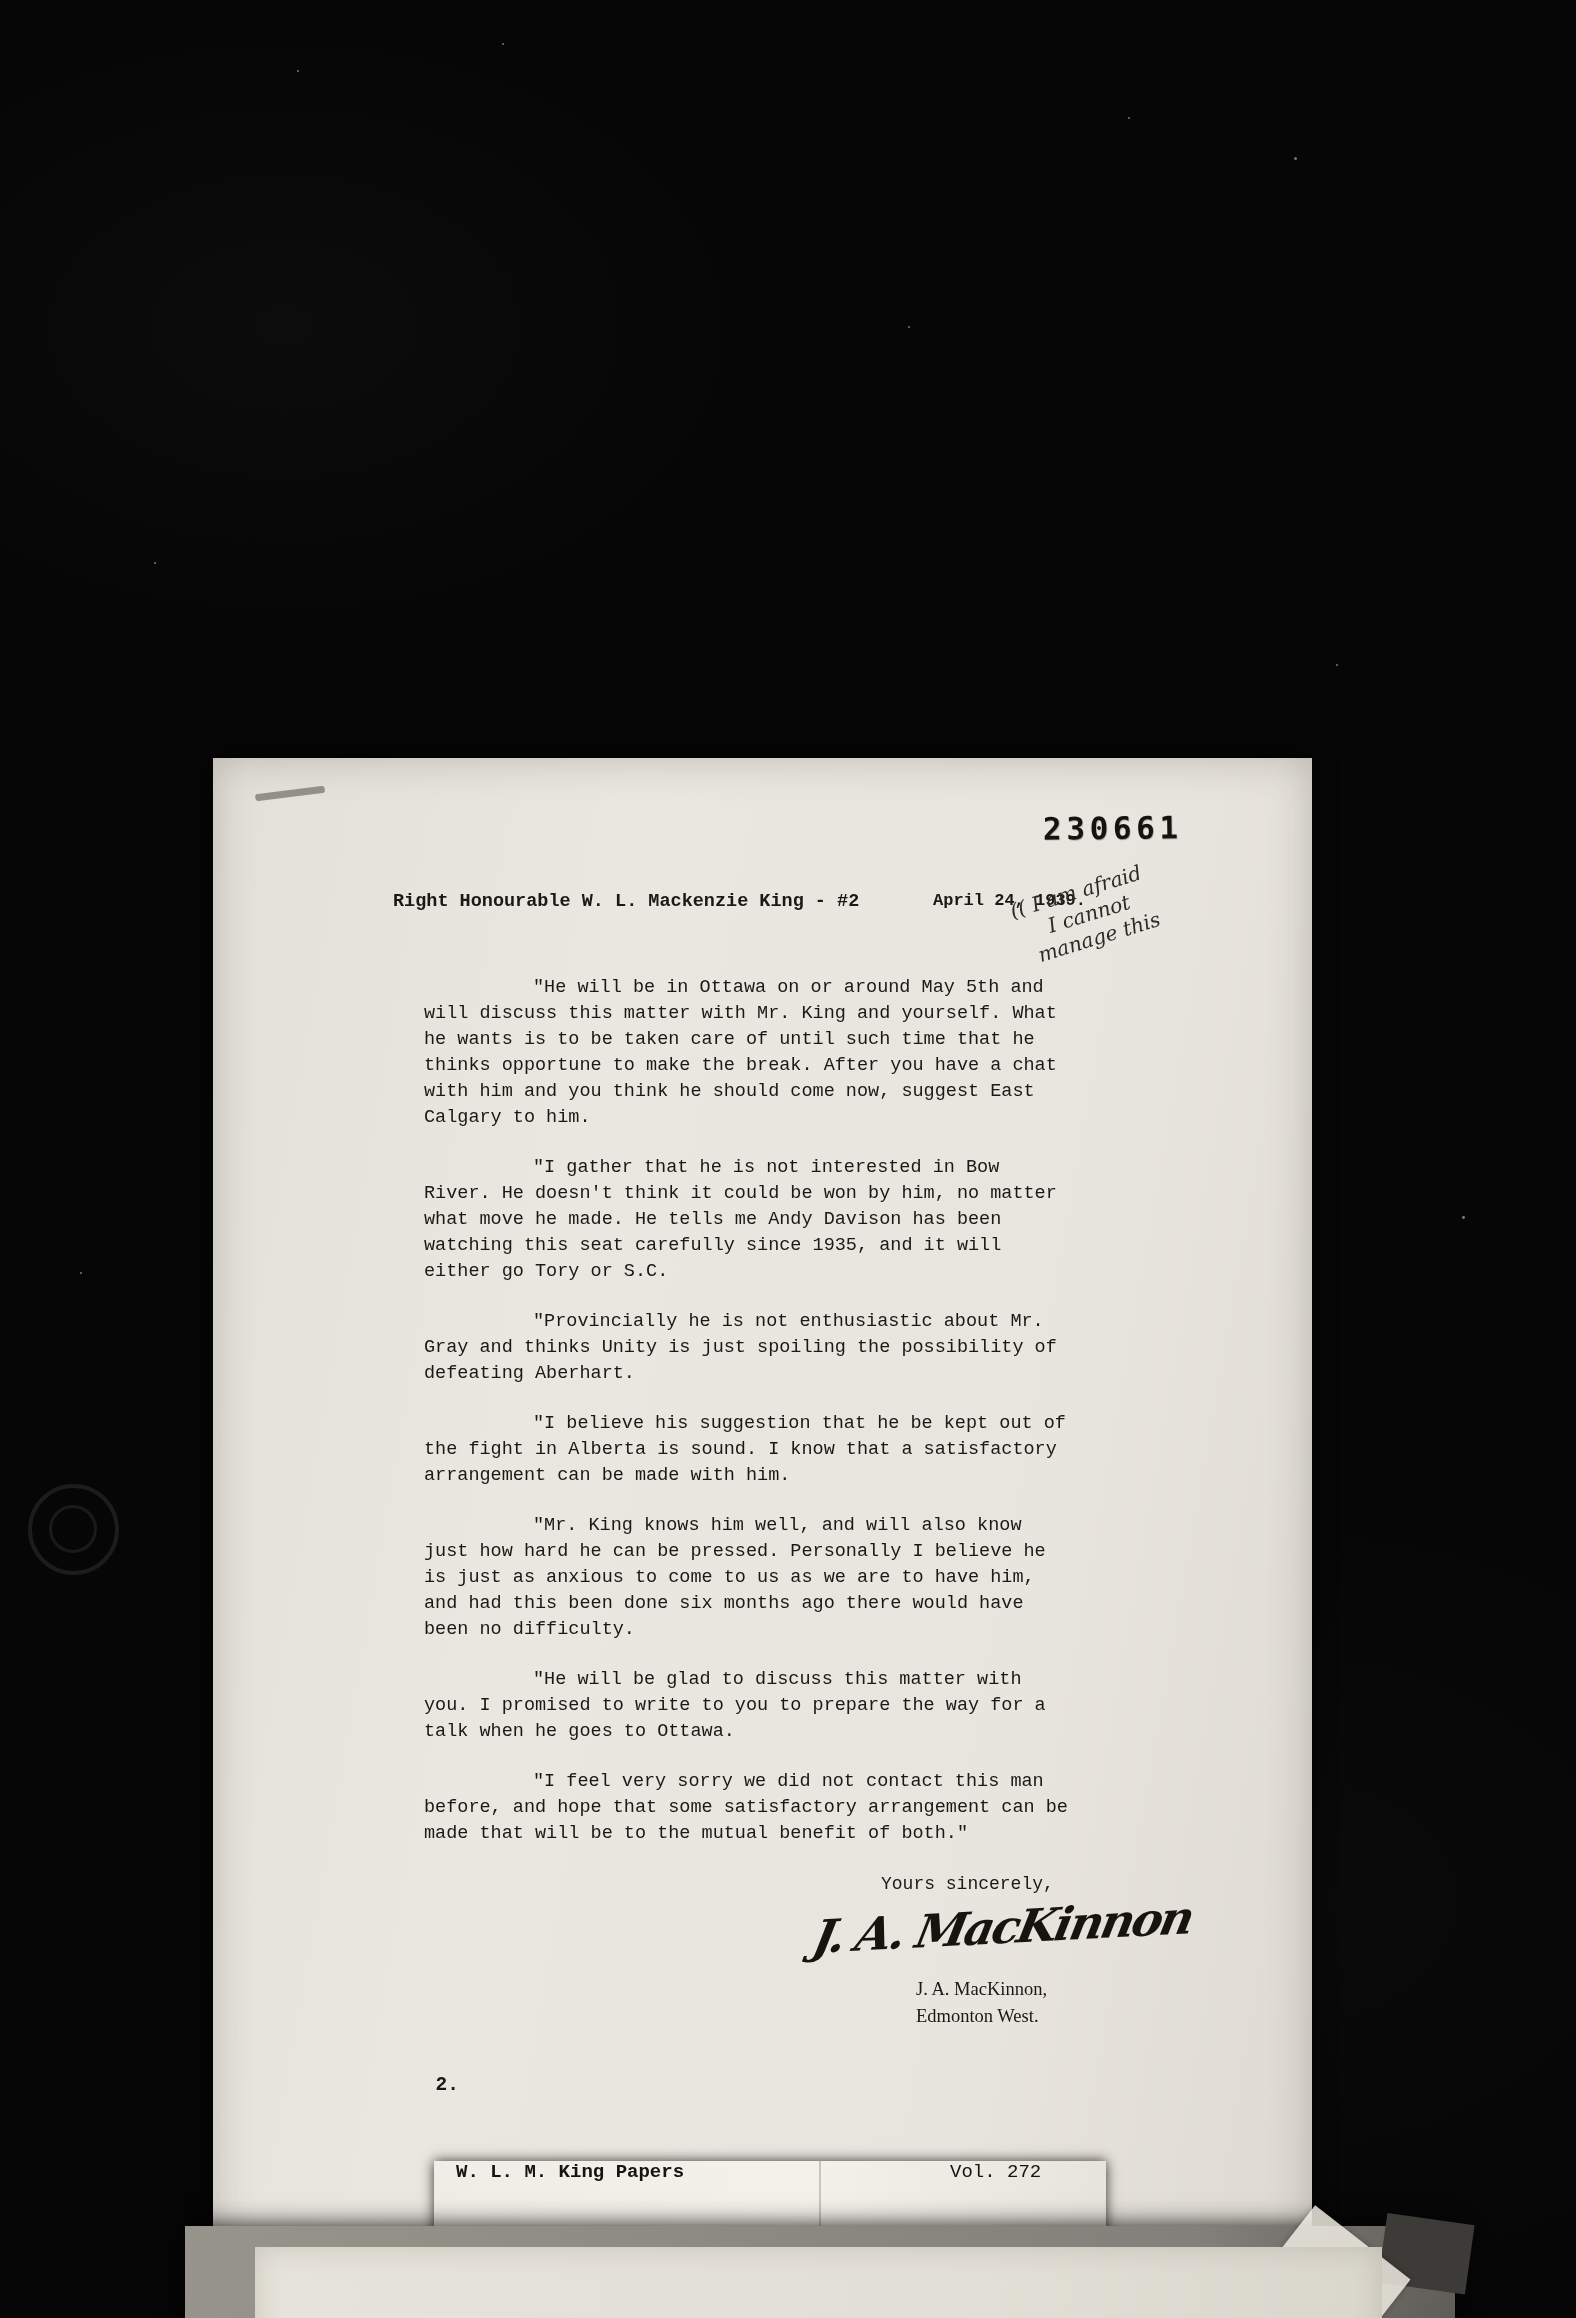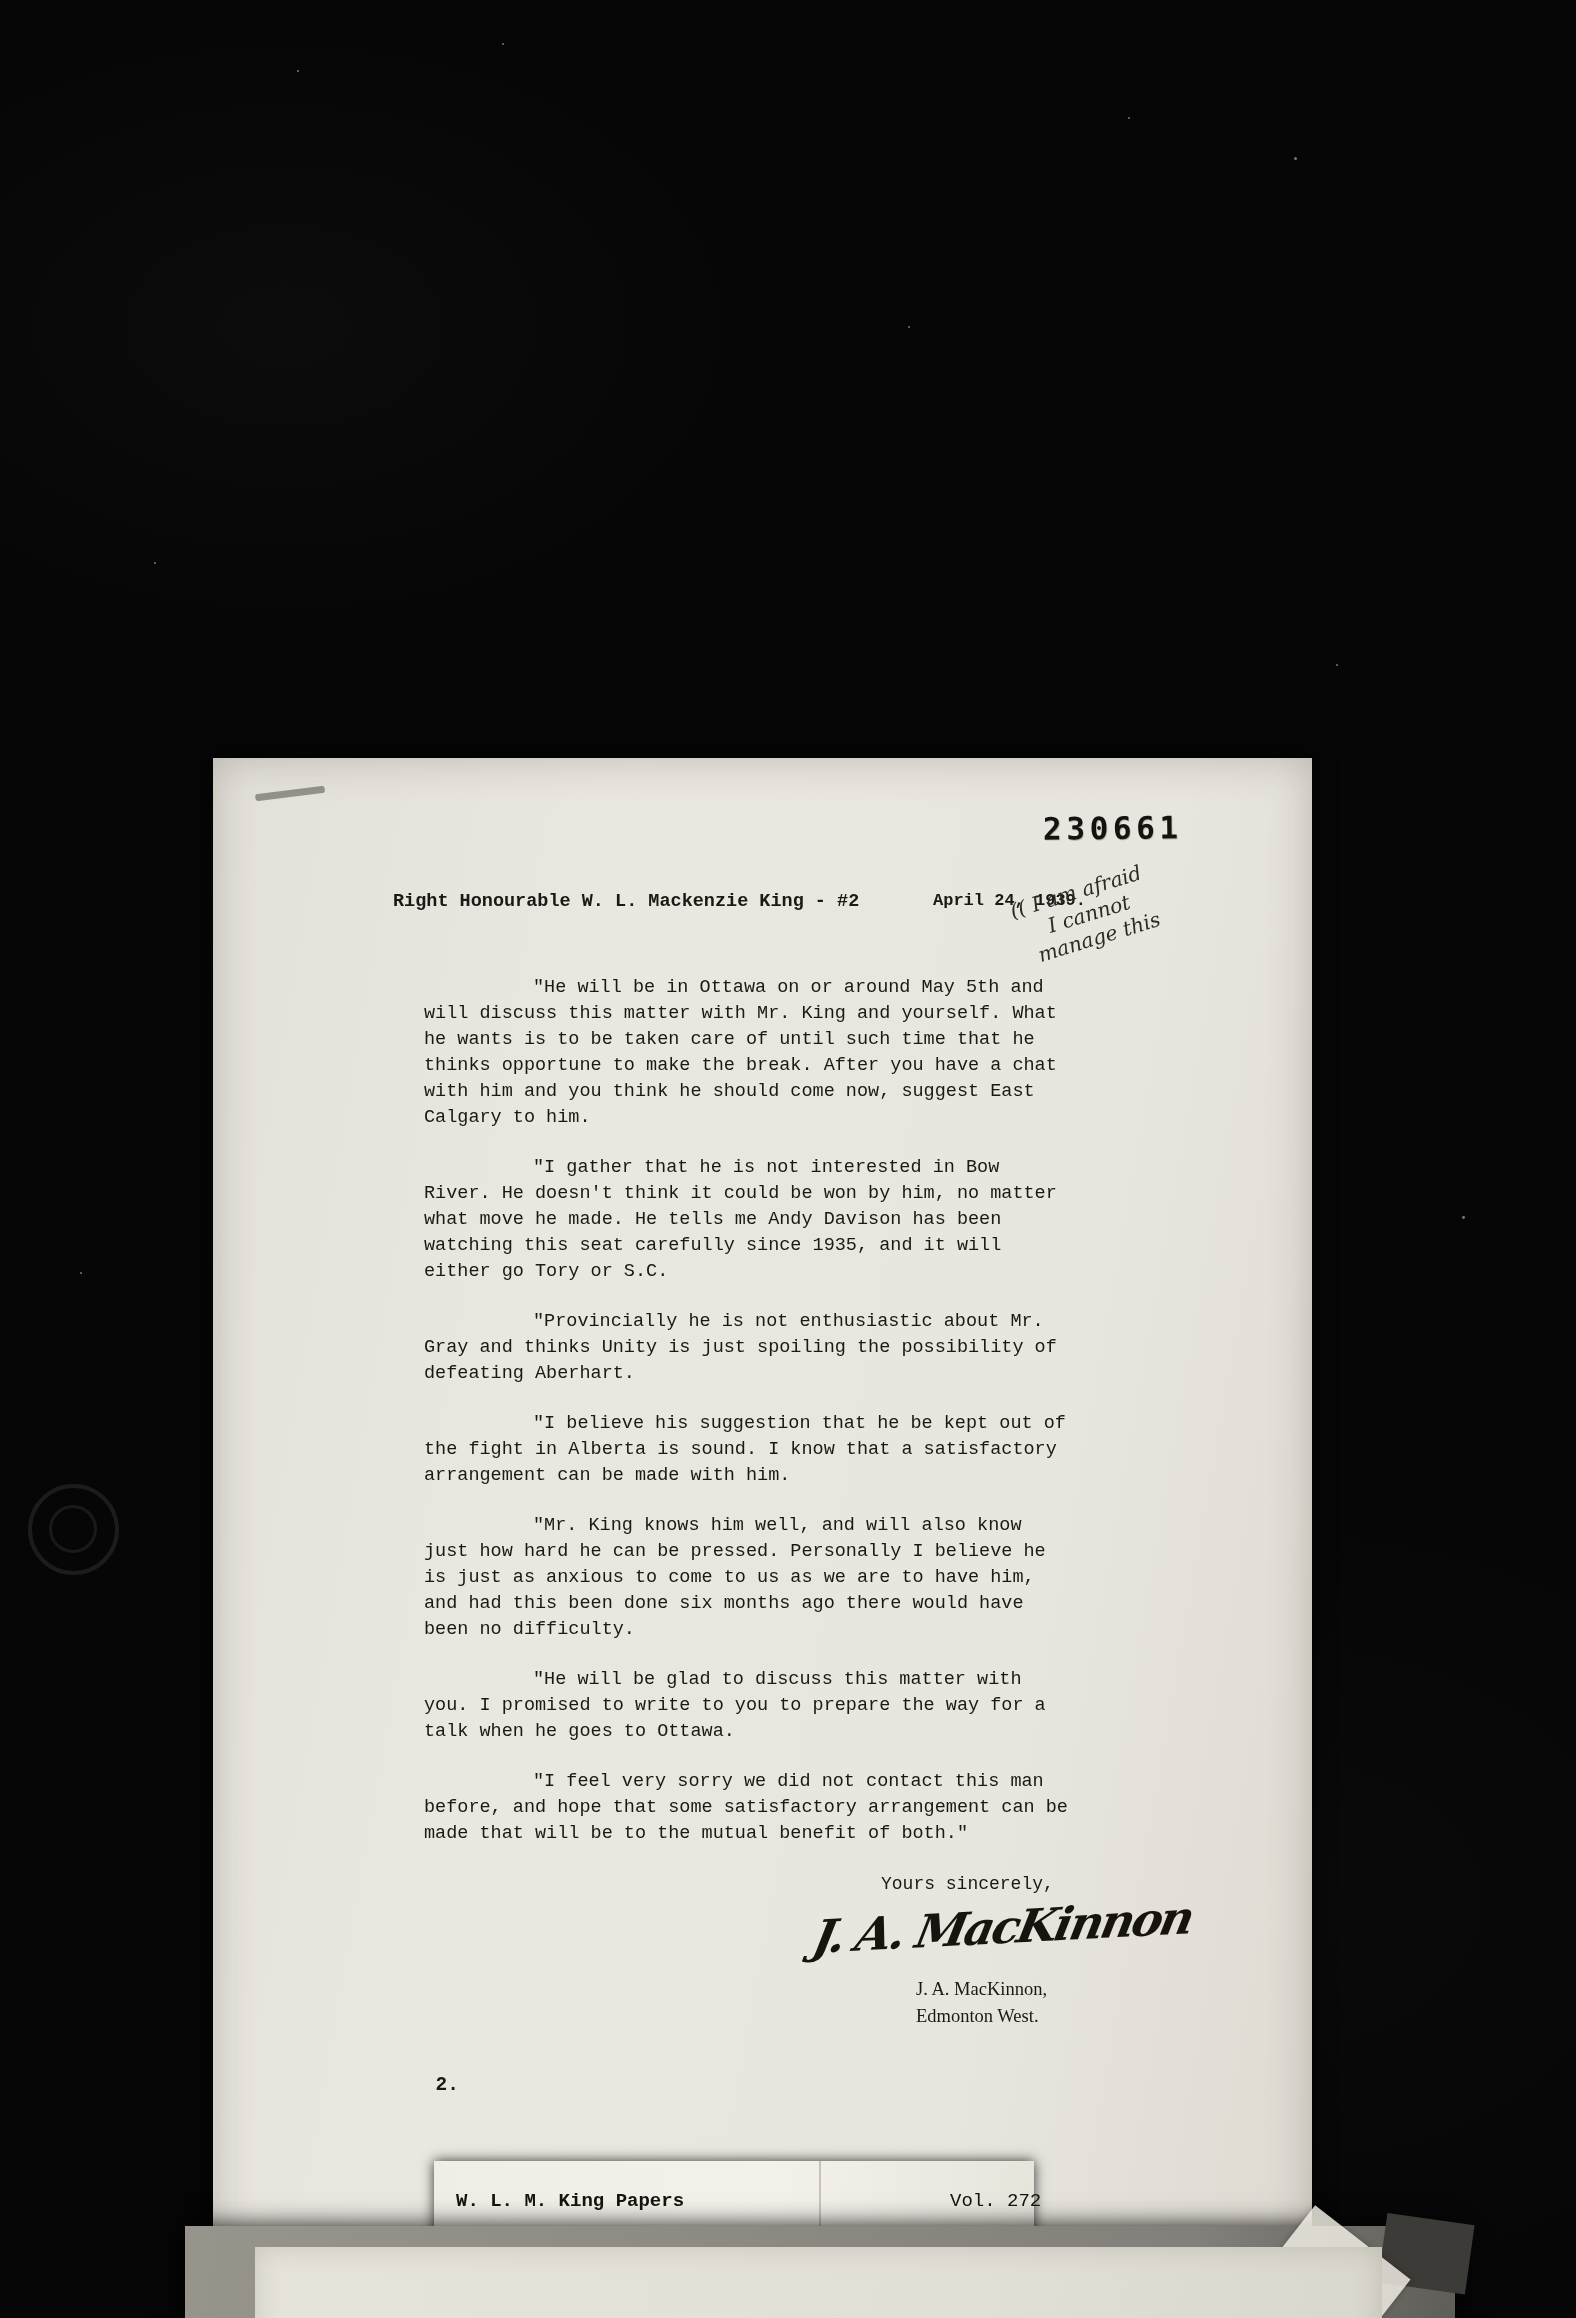--- a/index.html
+++ b/index.html
@@ -130,25 +130,24 @@
   .page-number {
     margin: 44px 0 0 11.6px;
     font-size: 19.5px;
     font-weight: 600;
   }
 
   
   .label-strip {
     position: absolute;
     left: 434px; top: 2161px;
-    width: 600px; height: 80px;
+    width: 672px; height: 80px;
     background: linear-gradient(95deg, #efede6, #f3f1ea 55%, #e7e4dc);
     box-shadow: 0 0 12px rgba(0,0,0,0.8);
     display: flex;
-    align-items: center;
     color: #16140f;
   }
   .strip-crease {
     position: absolute;
     left: 385px; top: 0;
     width: 1.9px; height: 100%;
     background: rgba(120,115,105,0.35);
   }
   .strip-title {
     margin-left: 22px;

